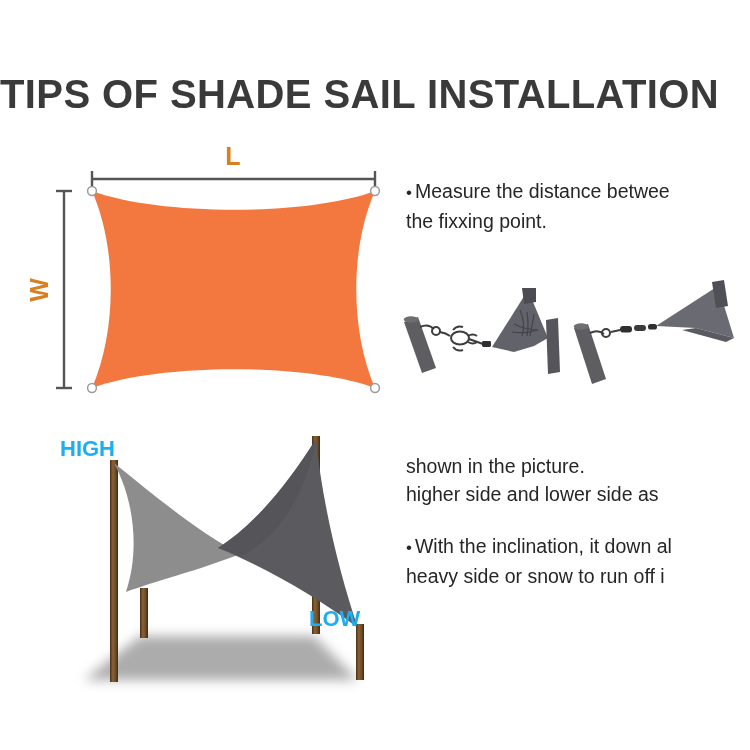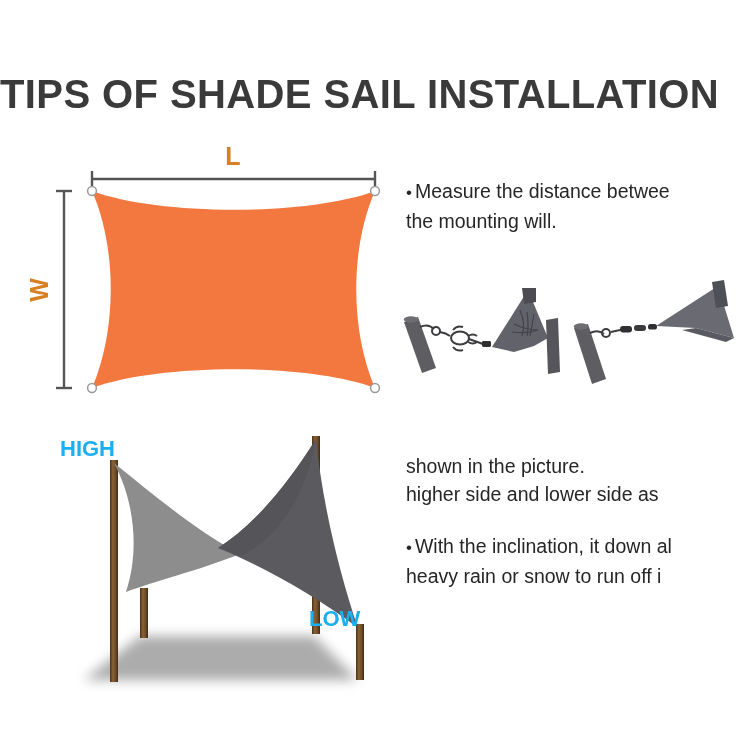--- a/index.html
+++ b/index.html
@@ -124,21 +124,21 @@
 
         <text x="193" y="27" fill="#D77F21" font-family="Liberation Sans, sans-serif" font-size="25" font-weight="bold" text-anchor="middle">L</text>
 
         <text x="8" y="152" fill="#D77F21" font-family="Liberation Sans, sans-serif" font-size="25" font-weight="bold" text-anchor="middle" transform="rotate(-90 8 152)">W</text>
       </svg>
     </div>
 
     <div class="textcol textcol-top">
       <p class="bullet-para">
         <span class="ln"><span class="dot">•</span><span>Measure the distance betwee</span></span>
-        <span class="ln">the mounting will.</span>
+        <span class="ln">the fixxing point.</span>
       </p>
     </div>
 
     <div class="diagram-hw">
       <svg width="354" height="115" viewBox="0 0 354 115">
 
         <g>
 
           <g>
             <path d="M 8 42 L 22 37 L 40 88 L 26 93 Z" fill="#5E5E62"></path>
@@ -244,18 +244,18 @@
       </svg>
     </div>
 
     <div class="textcol textcol-bottom">
       <p class="bullet-para">
         <span class="ln">shown in the picture.</span>
         <span class="ln">higher side and lower side as</span>
       </p>
       <p class="bullet-para">
         <span class="ln"><span class="dot">•</span><span>With the inclination, it down al</span></span>
-        <span class="ln">heavy rain or snow to run off i</span>
+        <span class="ln">heavy side or snow to run off i</span>
       </p>
     </div>
   </div>
 
 </div>
 
 </body></html>

